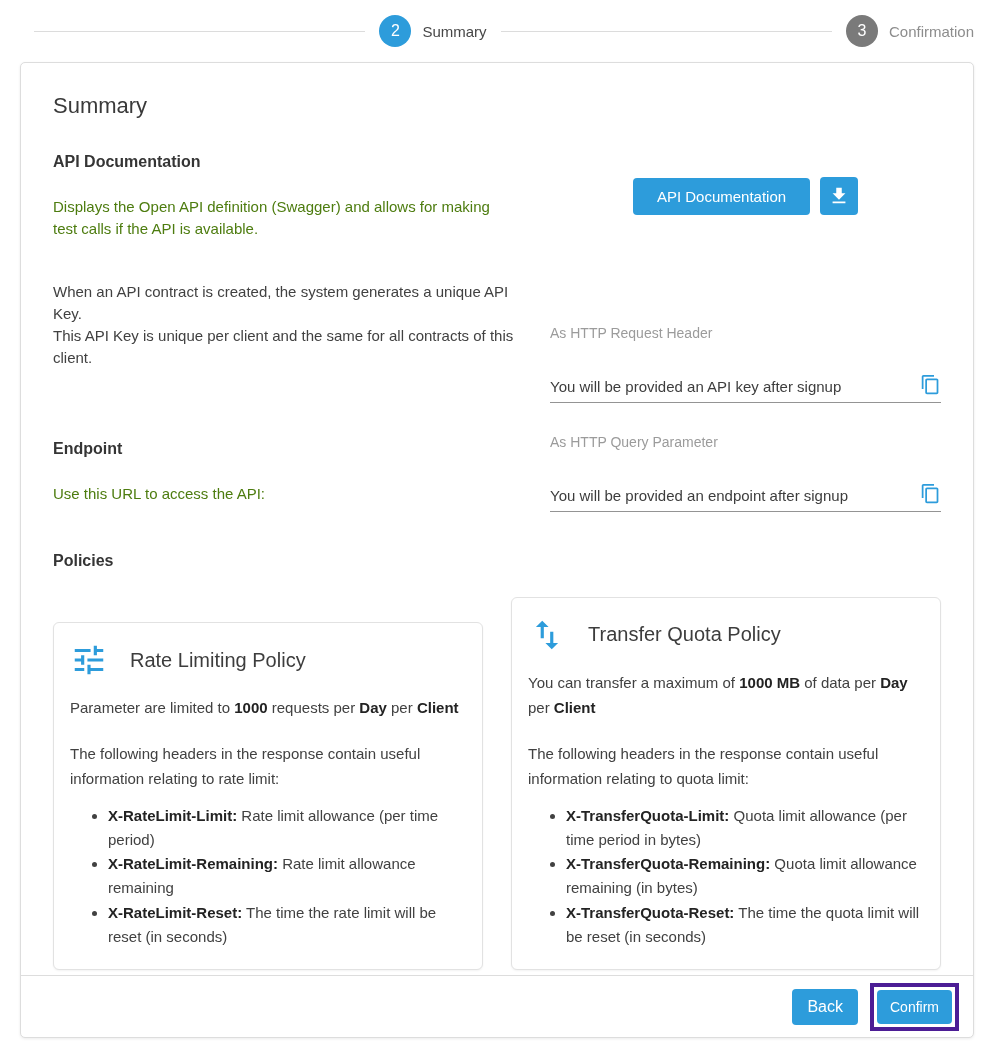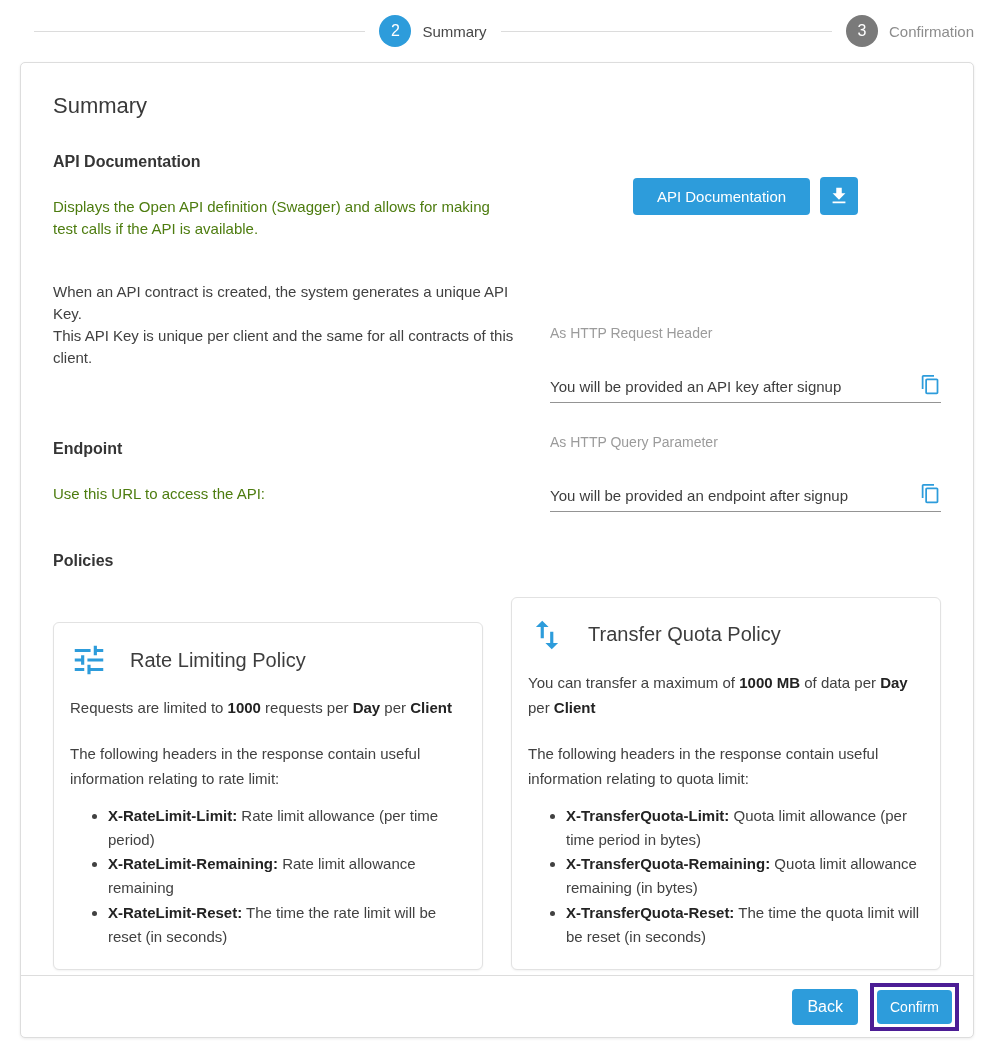--- a/index.html
+++ b/index.html
@@ -170,21 +170,21 @@
 
       <div class="policy-card left">
         <div class="policy-title-row">
           <span>
             <svg width="38" height="38" viewBox="0 0 24 24" fill="#2d9cdb">
               <path d="M3 17v2h6v-2H3zM3 5v2h10V5H3zm10 16v-2h8v-2h-8v-2h-2v6h2zM7 9v2H3v2h4v2h2V9H7zm14 4v-2H11v2h10zm-6-4h2V7h4V5h-4V3h-2v6z"></path>
             </svg>
           </span>
           <span class="policy-title">Rate Limiting Policy</span>
         </div>
-        <p><span>Requests are limited to </span><b>1000</b><span> requests per </span><b>Day</b><span> per </span><b>Client</b></p>
+        <p><span>Parameter are limited to </span><b>1000</b><span> requests per </span><b>Day</b><span> per </span><b>Client</b></p>
         <p>The following headers in the response contain useful information relating to rate limit:</p>
         <ul>
             <li><b>X-RateLimit-Limit:</b><span> Rate limit allowance (per time period)</span></li>
             <li><b>X-RateLimit-Remaining:</b><span> Rate limit allowance remaining</span></li>
             <li><b>X-RateLimit-Reset:</b><span> The time the rate limit will be reset (in seconds)</span></li>
           </ul>
       </div>
 
       <div class="policy-card right">
         <div class="policy-title-row">

